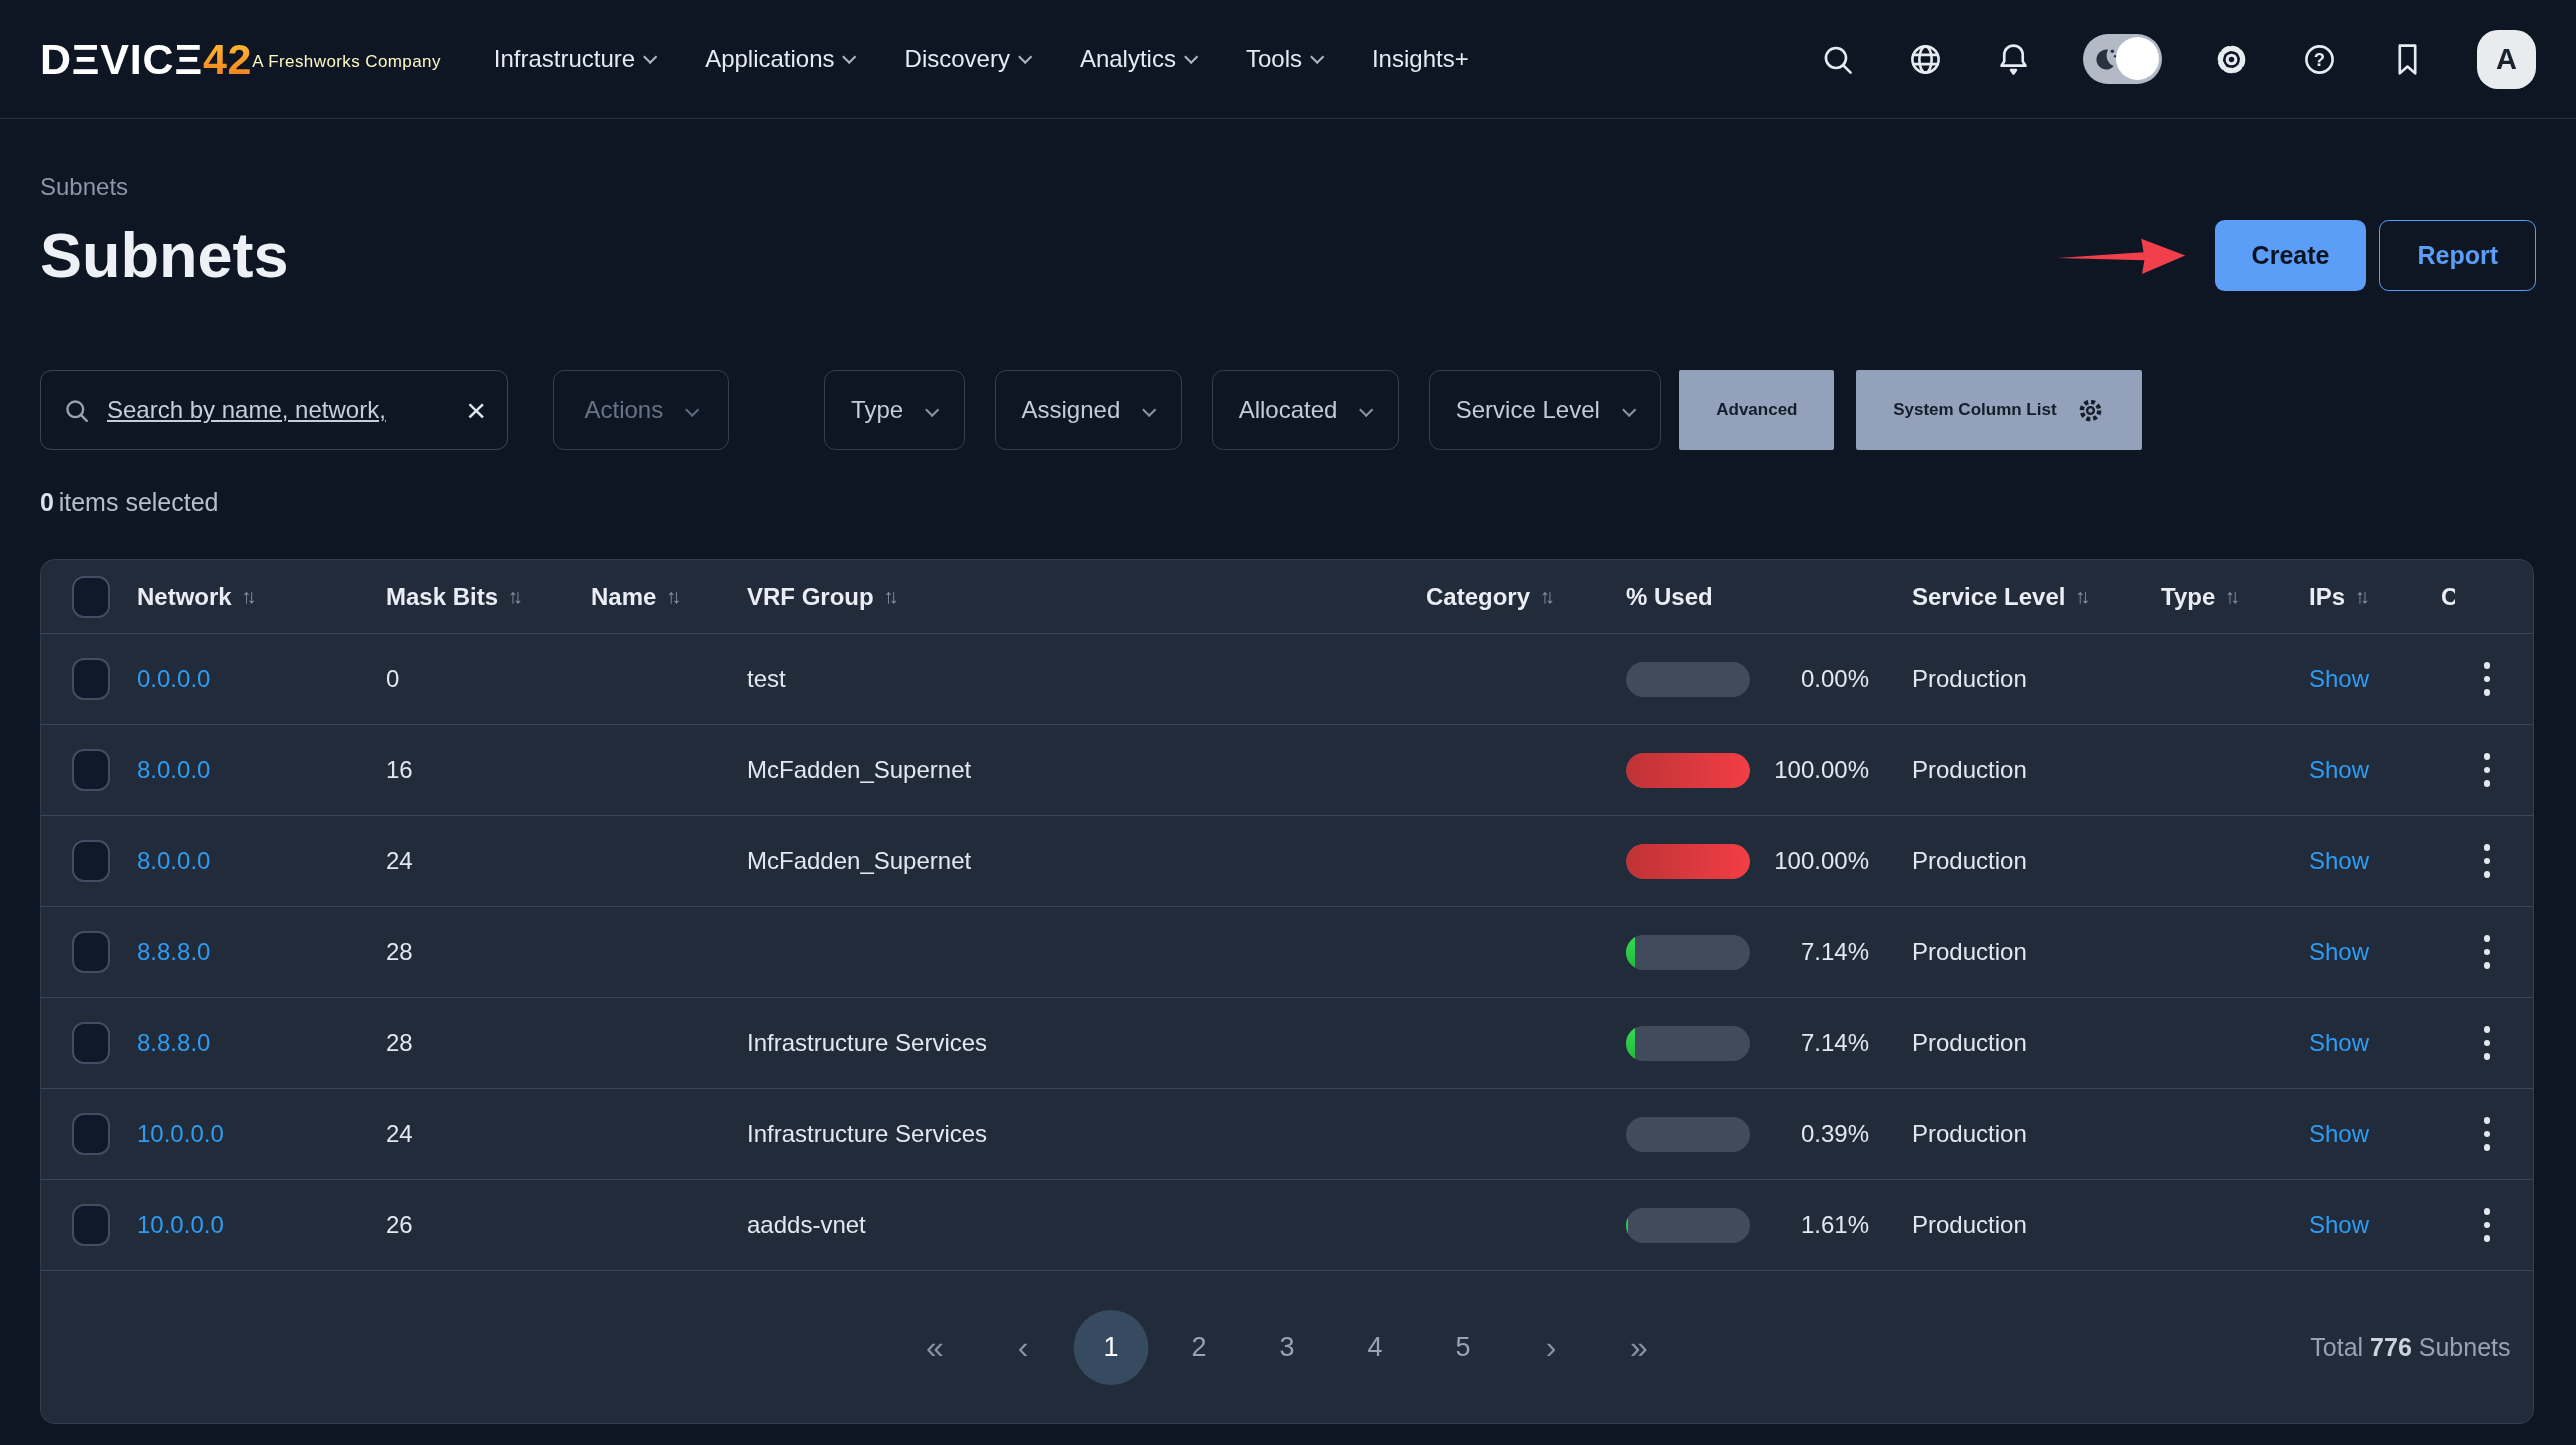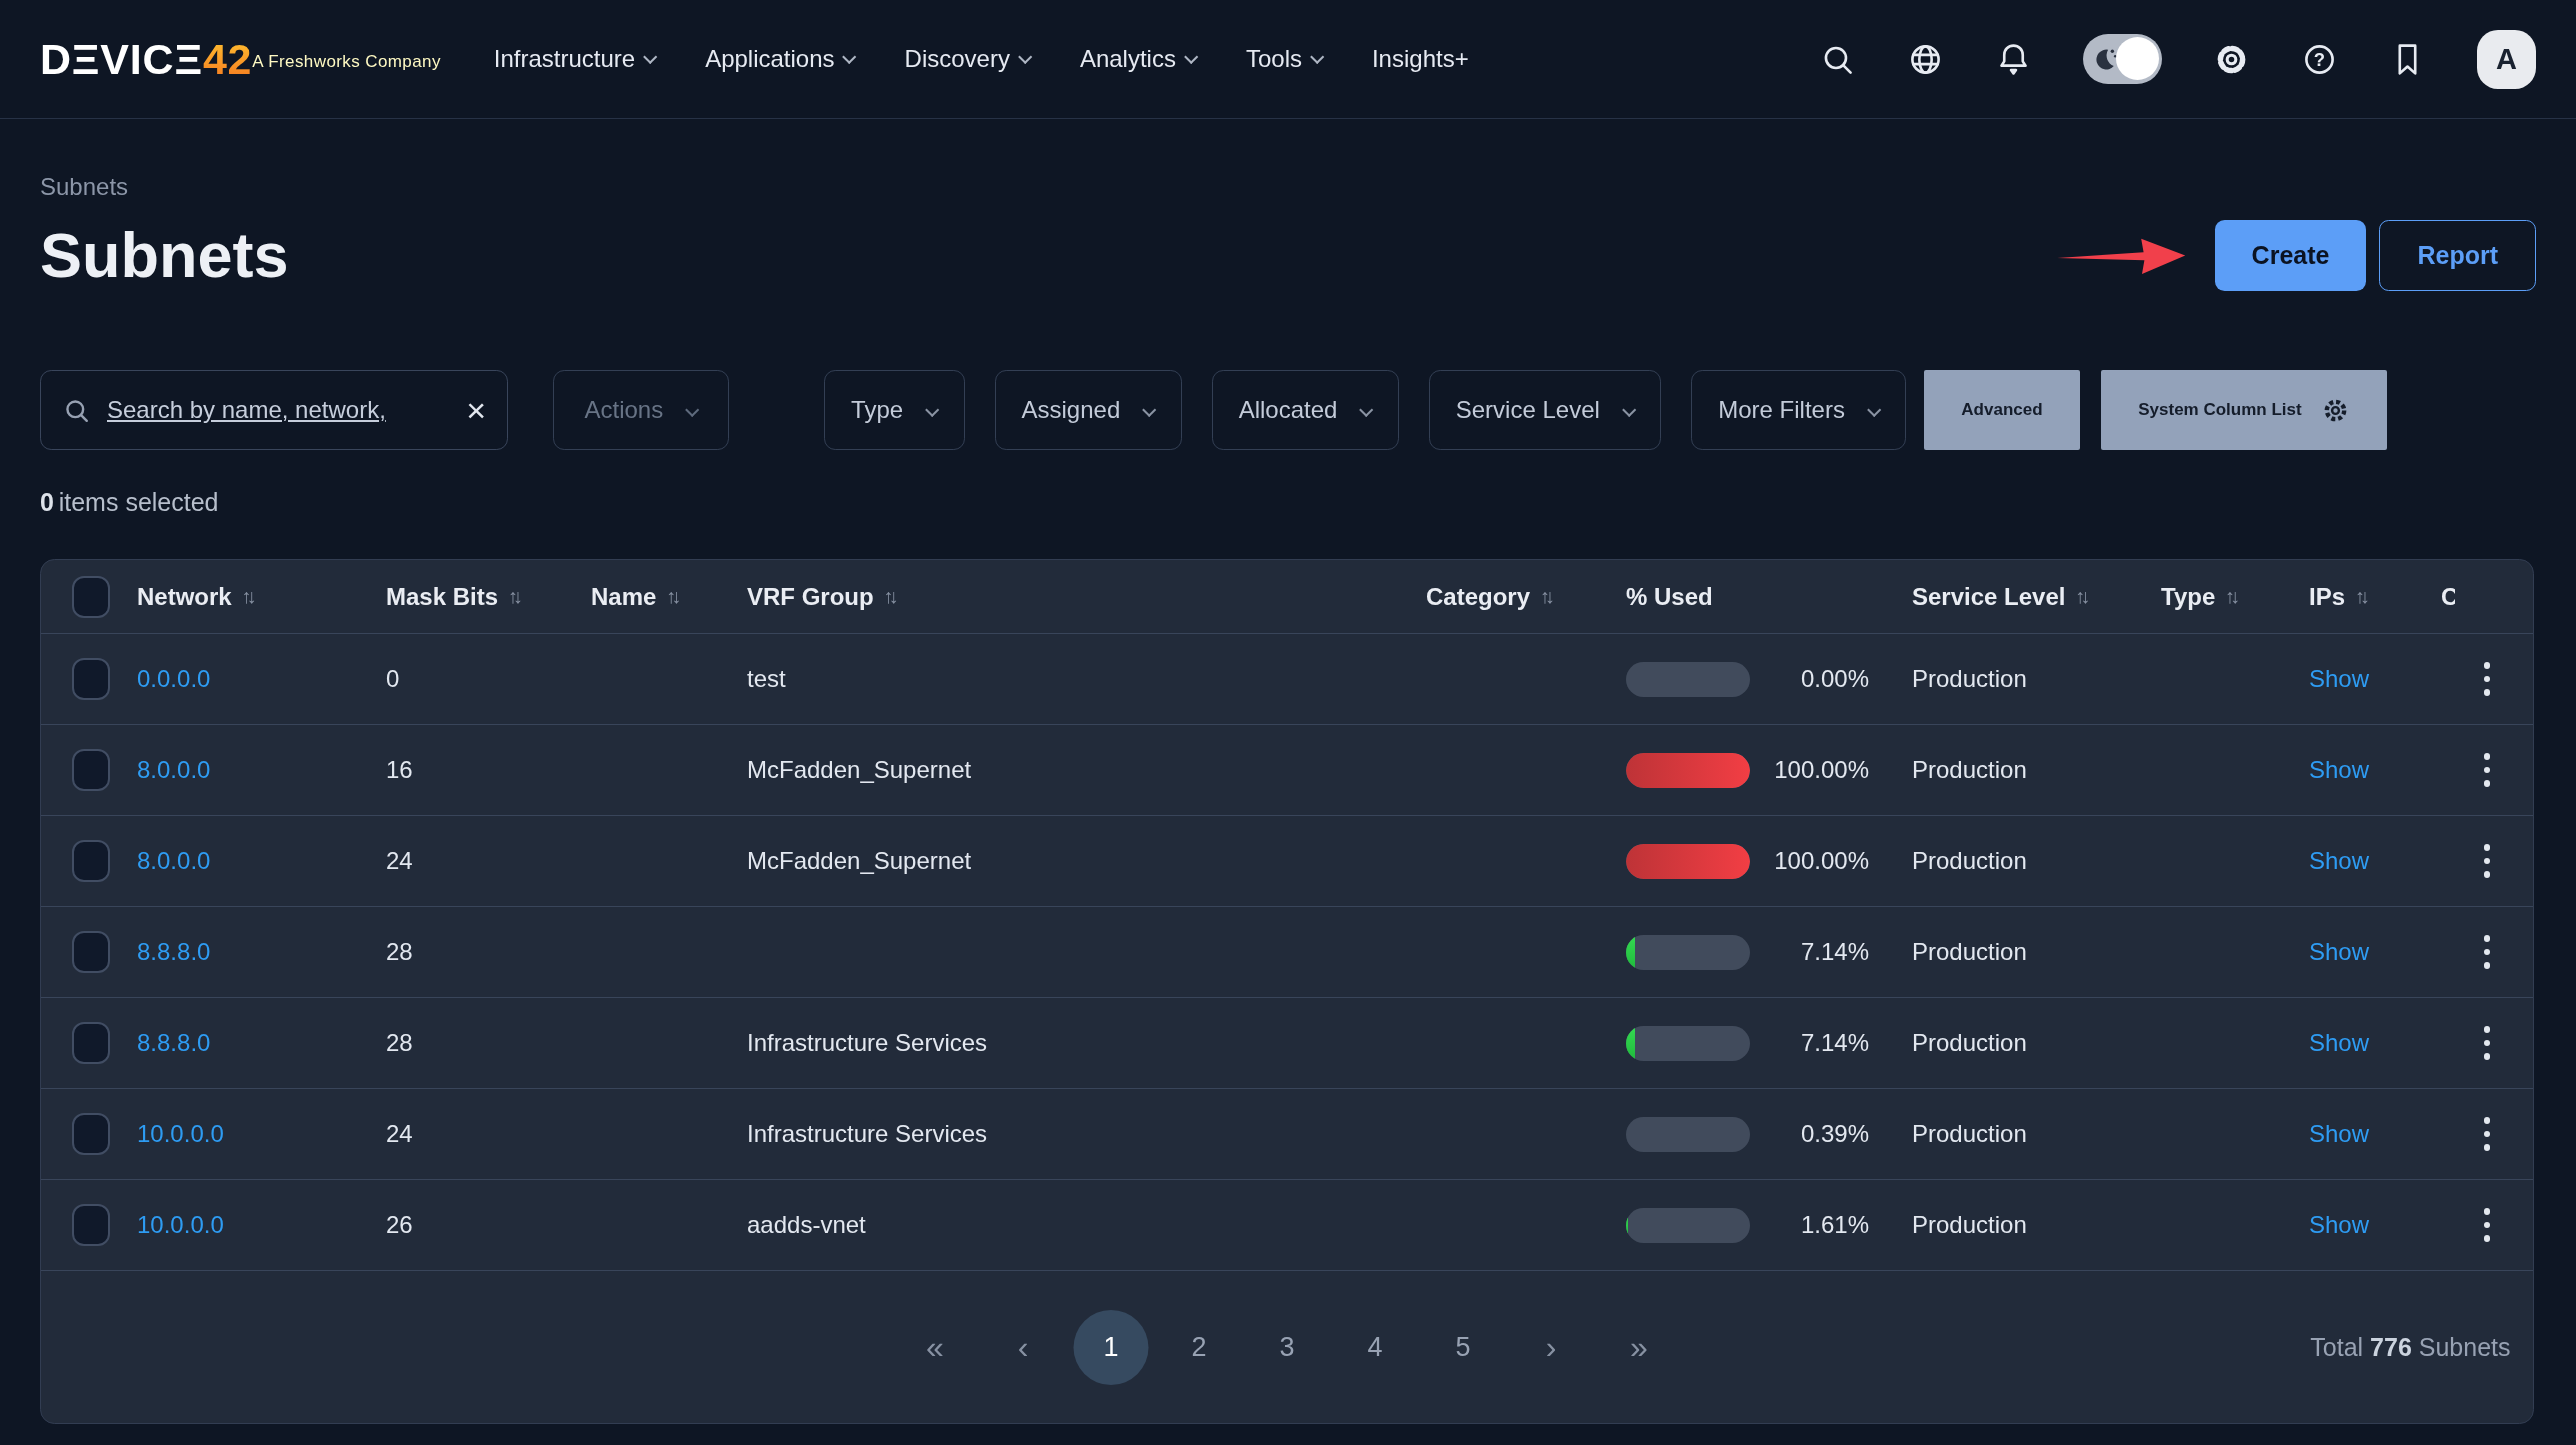--- a/index.html
+++ b/index.html
@@ -209,24 +209,20 @@
           <span class="chev"></span>
         </div>
         <div class="dd dd-filter">
           <span>Allocated</span>
           <span class="chev"></span>
         </div>
         <div class="dd dd-filter">
           <span>Service Level</span>
           <span class="chev"></span>
         </div>
-        <div class="dd dd-filter">
-          <span>More Filters</span>
-          <span class="chev"></span>
-        </div>
       </div>
     <div class="btn-gray adv">Advanced</div>
     <div class="btn-gray">
       <span>System Column List</span>
       <svg class="gear-sm" viewBox="0 0 24 24">
           <circle cx="12" cy="12" r="7.2" stroke-width="3.6" stroke-dasharray="3.3 2.4"></circle>
           <circle cx="12" cy="12" r="2.8" stroke-width="2"></circle>
         </svg>
     </div>
   </div>

